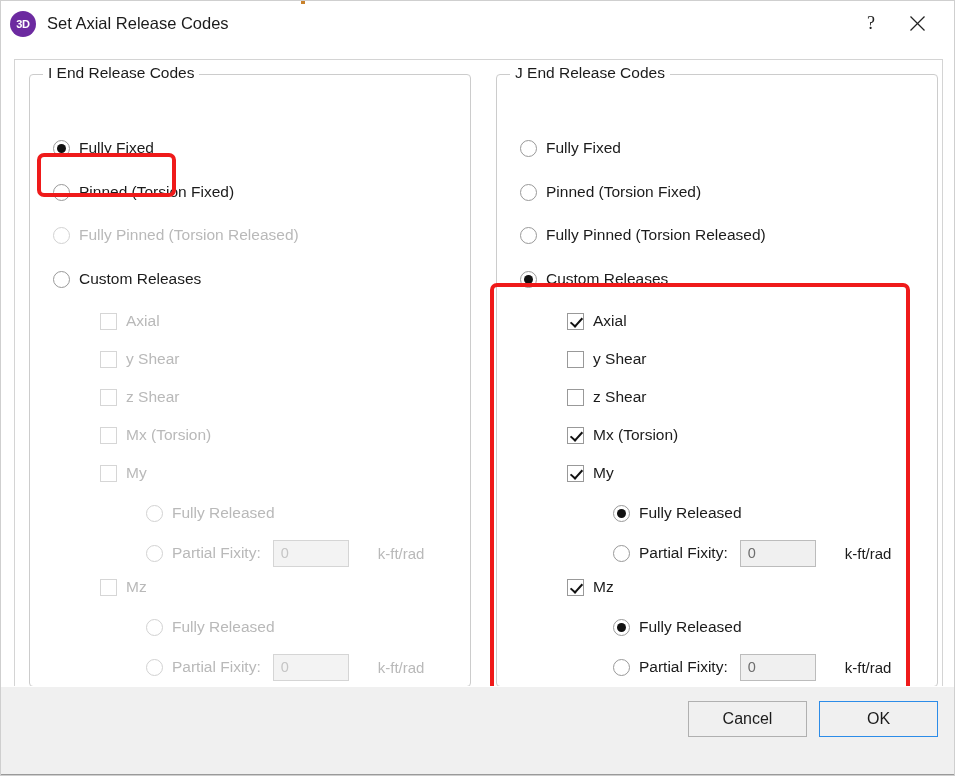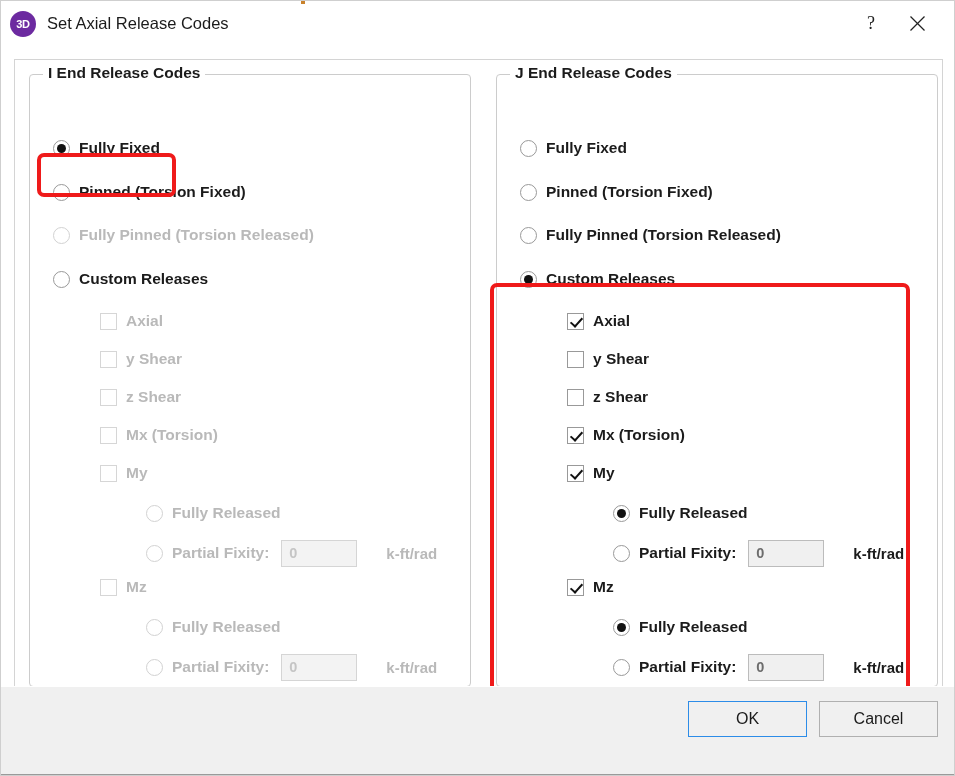--- a/index.html
+++ b/index.html
@@ -84,21 +84,20 @@
     width: 4px;
     height: 3px;
     background: #c9822b;
   }
 
   
   .client {
     flex: 1 1 auto;
     position: relative;
     background: #ffffff;
-    font-weight: bold;
   }
 
   .content-panel {
     position: absolute;
     left: 13px;
     top: 13px;
     width: 929px;
     height: 661px;
     border: 1px solid #d4d4d4;
     background: #ffffff;
@@ -419,19 +418,19 @@
         </div>
       </div>
     </div>
 
     <div class="redbox" id="redbox-i"></div>
     <div class="redbox" id="redbox-j"></div>
   </div>
 
   <div class="footer">
     <div class="footer-buttons">
+      <button class="dlg-btn secondary">Cancel</button>
       <button class="dlg-btn primary">OK</button>
-      <button class="dlg-btn secondary">Cancel</button>
     </div>
     <div class="statusbar"></div>
   </div>
 
 </div>
 
 </body></html>

